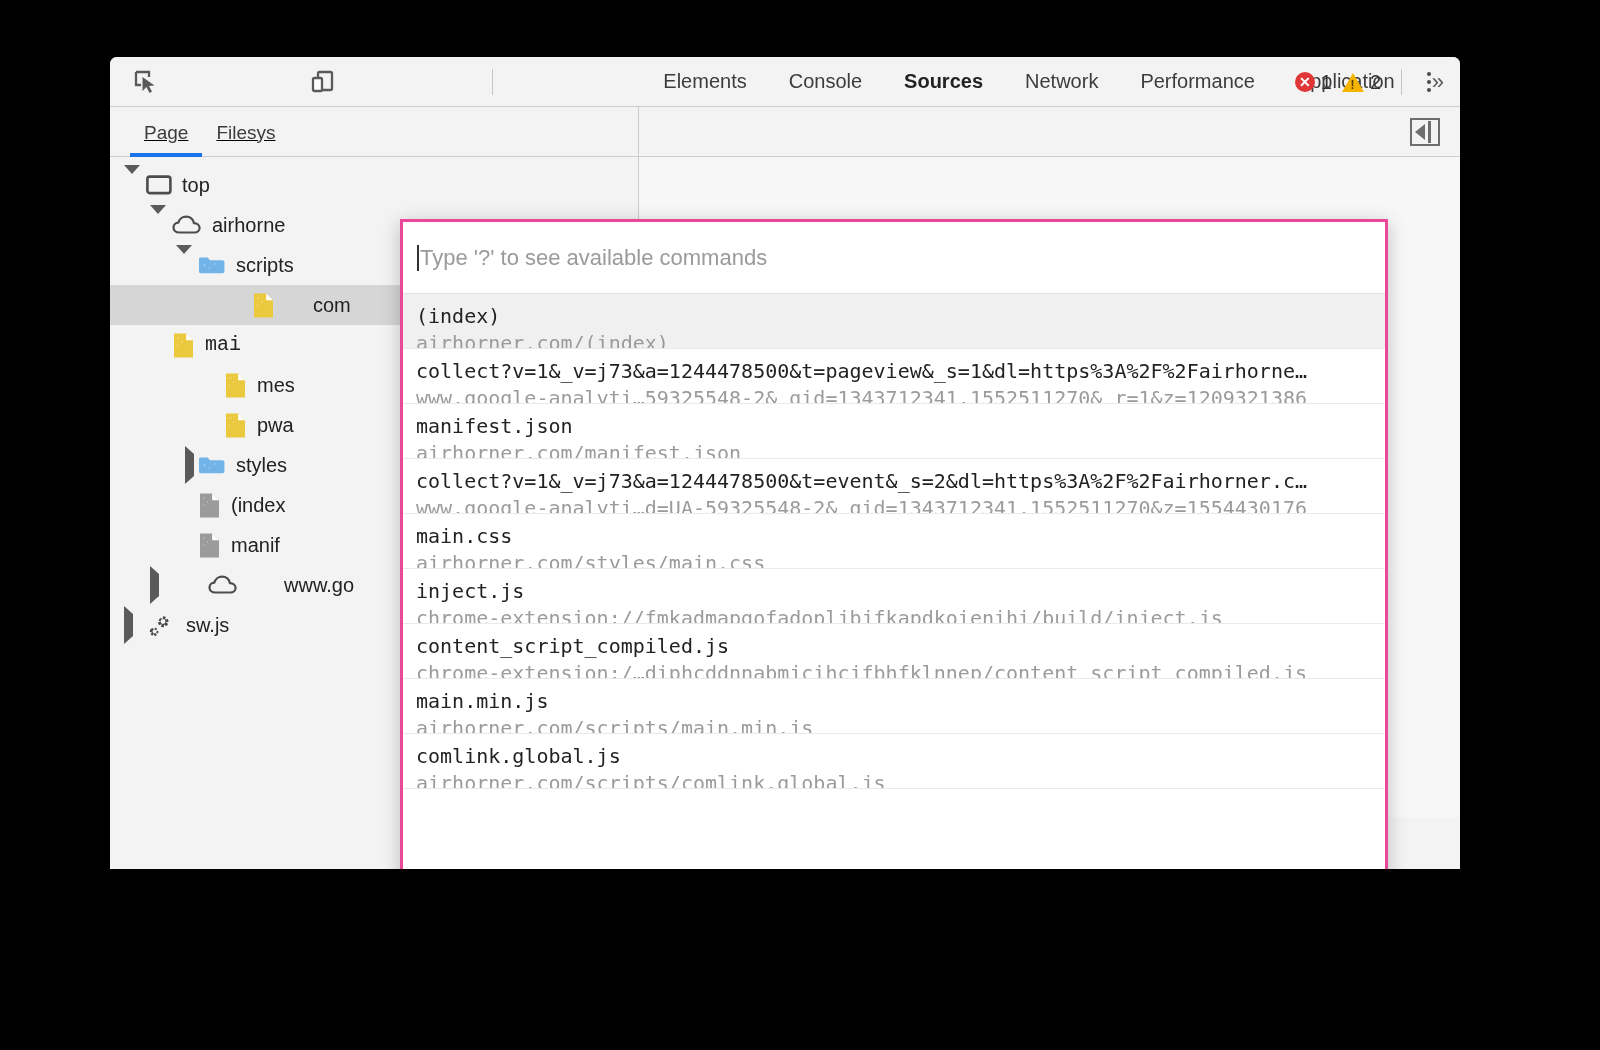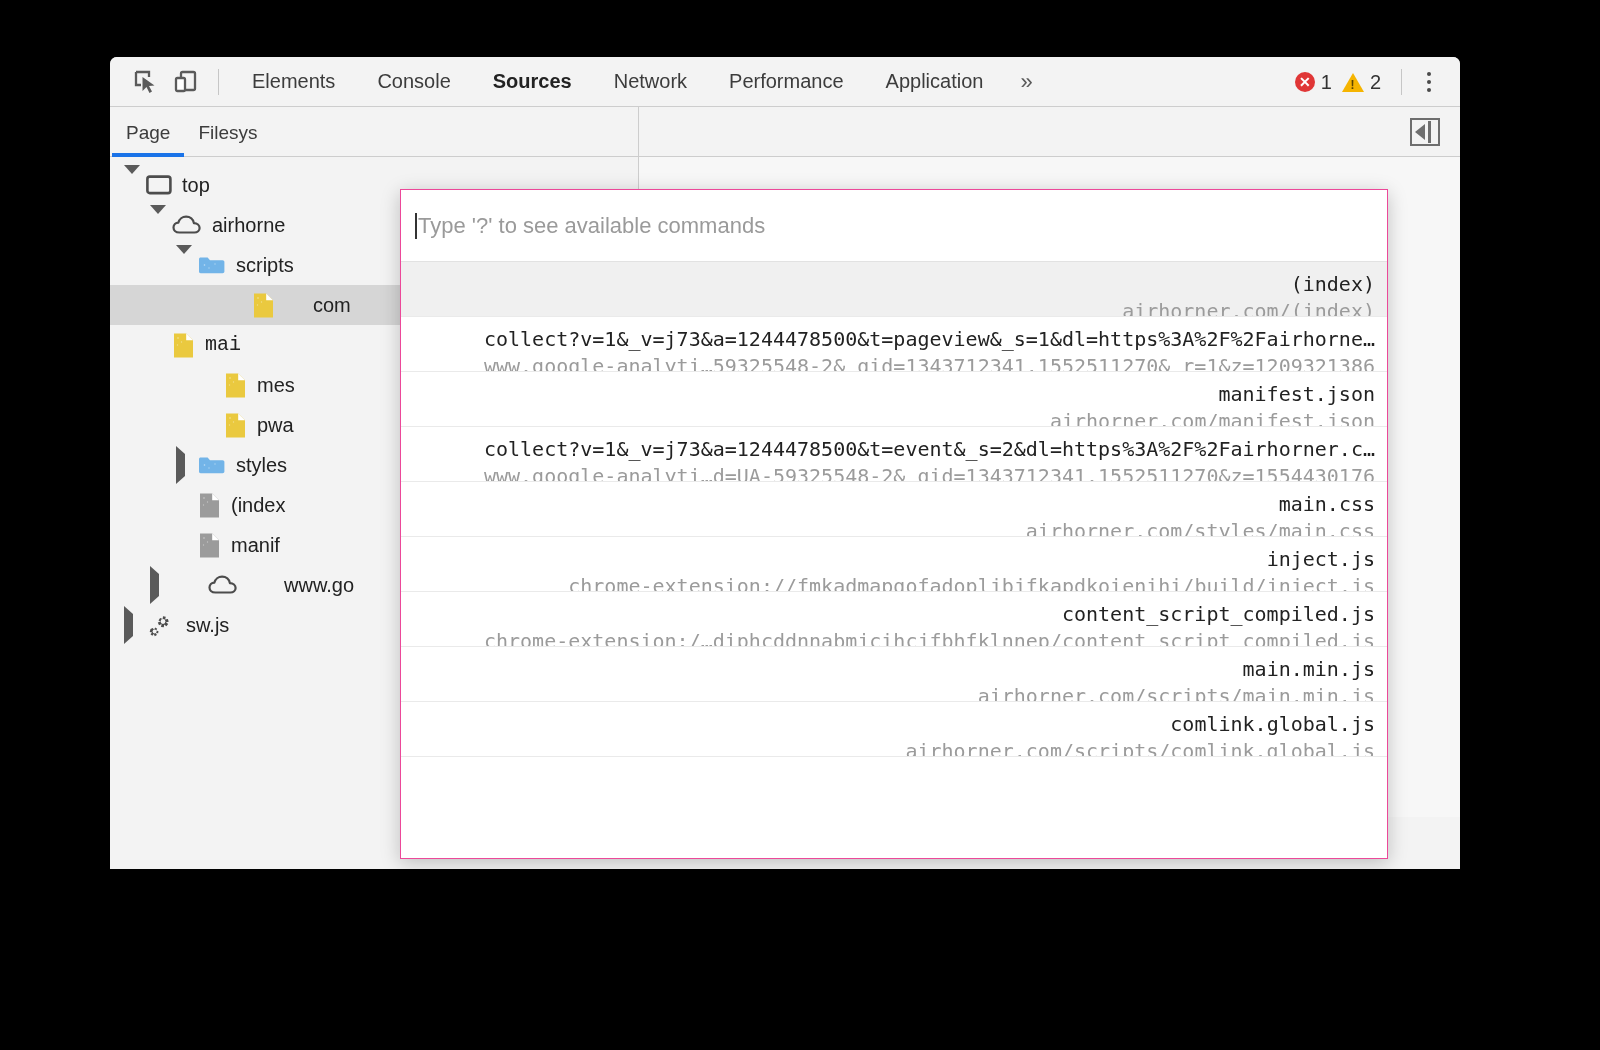--- a/index.html
+++ b/index.html
@@ -61,20 +61,21 @@
 
   
   #devtools-toolbar {
     position: relative;
     height: 50px;
     background: #f3f3f3;
     border-bottom: 1px solid #cdcdcd;
     display: flex;
     align-items: center;
     padding-left: 16px;
+    justify-content: space-between;
   }
   .tb-icon-btn {
     width: 40px; height: 40px;
     display: flex; align-items: center; justify-content: center;
     cursor: pointer;
   }
   .tb-sep {
     width: 1px; height: 26px;
     background: #c6c6c6;
     margin: 0 12px;
@@ -167,21 +168,22 @@
     height: 50px;
     background: #f3f3f3;
     border-bottom: 1px solid #cdcdcd;
     display: flex;
     align-items: center;
   }
   #nav-tabs {
     display: flex;
     align-items: flex-end;
     height: 50px;
-    padding-left: 2px;
+    padding-left: 20px;
+    text-decoration: underline;
   }
   .nav-tab {
     font-size: 19px;
     color: #3c3c3c;
     padding: 0 14px 13px 14px;
     cursor: pointer;
     position: relative;
     white-space: nowrap;
   }
   .nav-tab.active::after {
@@ -278,29 +280,28 @@
     margin-right: 10px;
     display: flex;
     align-items: center;
   }
   .tree-label { line-height: 1; }
 
   
   #palette {
     position: absolute;
     left: 290px;
-    top: 132px;
+    top: 162px;
     width: 988px;
     height: 670px;
     background: #ffffff;
-    border: 1px solid #ec4899;
+    border: 3px solid #ec4899;
     box-shadow: 0 4px 18px rgba(0,0,0,0.22);
     overflow: hidden;
     z-index: 50;
-    text-align: right;
   }
   #palette-input-wrap {
     height: 72px;
     border-bottom: 1px solid #e2e2e2;
     display: flex;
     align-items: center;
     padding: 0 14px;
     background: #fff;
   }
   #palette-caret {
@@ -489,21 +490,21 @@
               <svg width="23" height="27" viewBox="0 0 23 27">
                 <path d="M2 1.4 H14.2 L21 8.2 V25.6 H2 Z" fill="#eac93f"></path>
                 <path d="M14.2 1.4 V8.2 H21 Z" fill="#ffffff"></path>
                 <circle cx="6" cy="6" r="0.8" fill="#ffffff" opacity="0.5"></circle>
                 <circle cx="9.5" cy="10" r="0.7" fill="#ffffff" opacity="0.4"></circle>
                 <circle cx="5.5" cy="13" r="0.7" fill="#ffffff" opacity="0.4"></circle>
               </svg>
             </span>
             <span class="tree-label">pwa</span>
           </div>
-          <div class="tree-row" style="padding-left: 66px;">
+          <div class="tree-row" style="padding-left: 66px; text-align: right;">
             <span class="tw"><span class="arrow-r"></span></span>
             <span class="tree-icon">
               <svg width="28" height="22" viewBox="0 0 28 22">
                 <path d="M1 5.2 C1 4.2 1.7 3.5 2.7 3.5 H9.6 L12 6.3 H24.6 C25.6 6.3 26.4 7.0 26.4 8.0 V17.6 C26.4 18.6 25.6 19.3 24.6 19.3 H2.7 C1.7 19.3 1 18.6 1 17.6 Z" fill="#72b4e8"></path>
                 <circle cx="6.5" cy="11" r="0.8" fill="#ffffff" opacity="0.55"></circle>
                 <circle cx="11" cy="14" r="0.7" fill="#ffffff" opacity="0.45"></circle>
                 <circle cx="17" cy="10" r="0.7" fill="#ffffff" opacity="0.45"></circle>
               </svg>
             </span>
             <span class="tree-label">styles</span>

